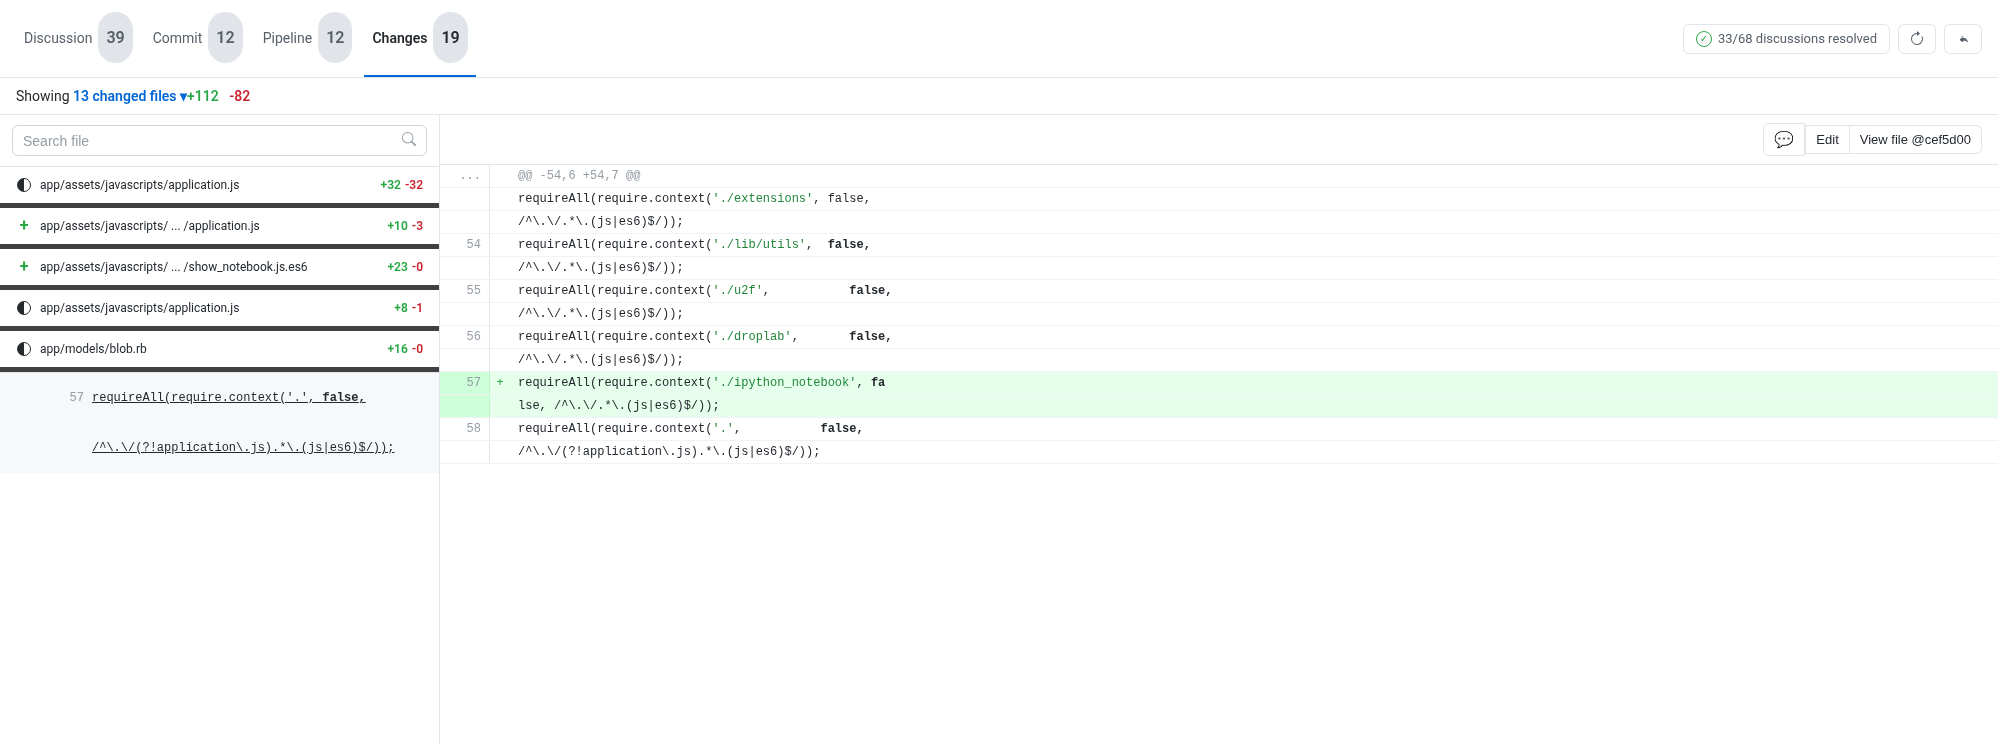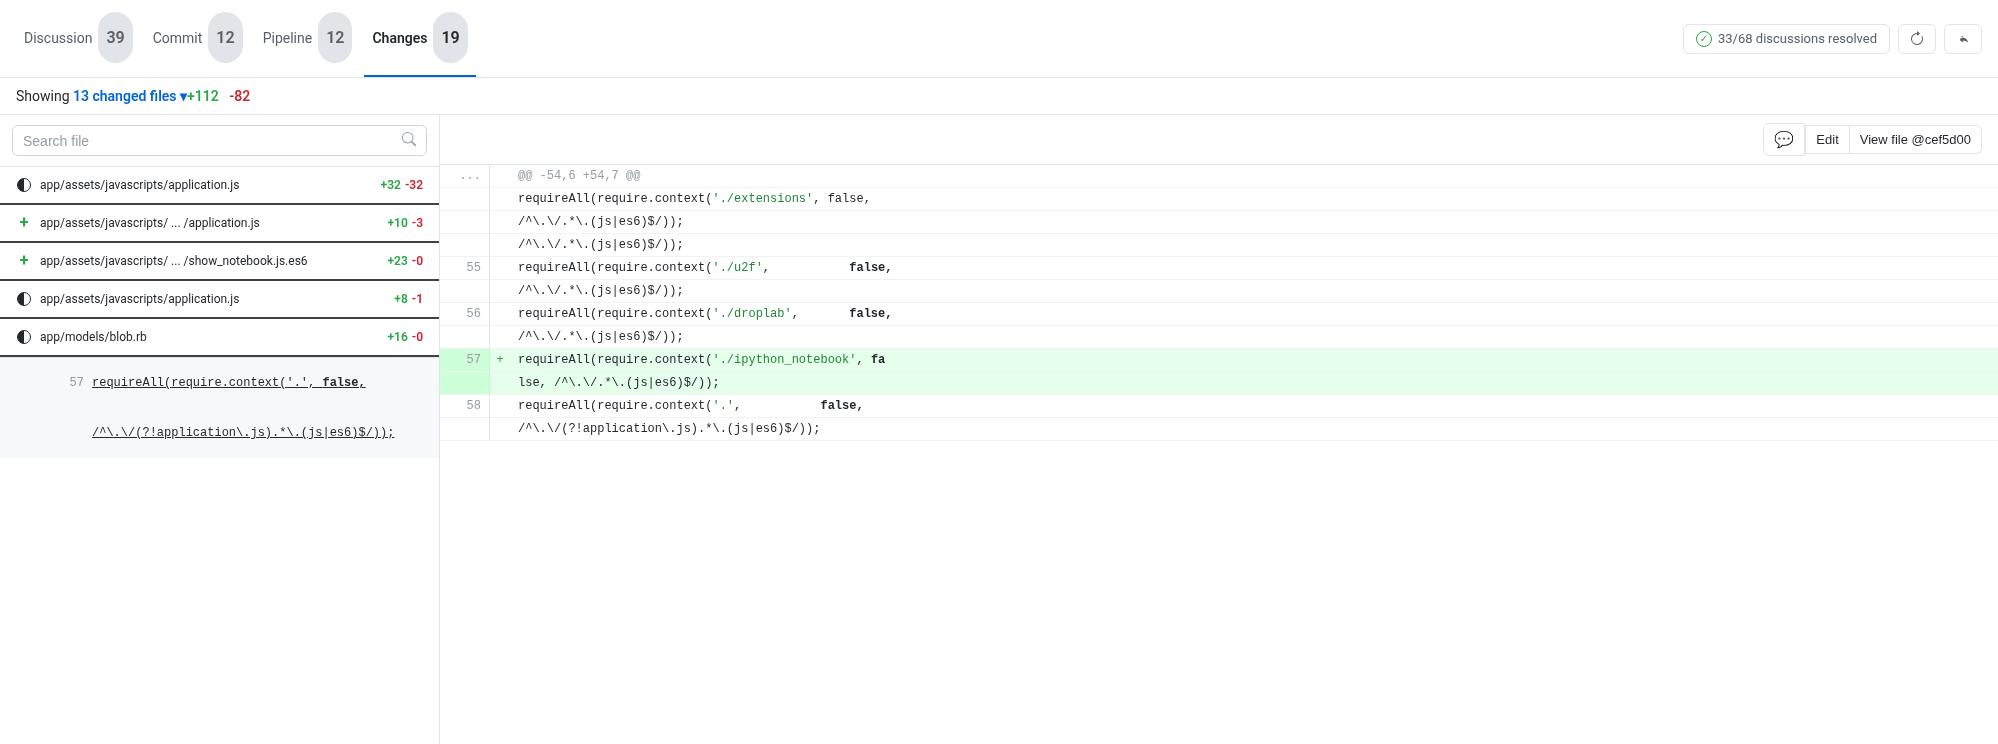--- a/index.html
+++ b/index.html
@@ -158,21 +158,21 @@
     
     .file-list {
       overflow-y: auto;
     }
     .file-item {
       display: flex;
       align-items: center;
       justify-content: space-between;
       padding: 10px 16px;
       cursor: pointer;
-      border-bottom: 2px solid #404040;
+      border-bottom: 5px solid #404040;
     }
     .file-item-left {
       display: flex;
       align-items: center;
       gap: 8px;
       flex: 1;
       min-width: 0;
     }
     .file-icon {
       width: 16px;
@@ -489,20 +489,25 @@
         <div class="diff-sign"></div>
         <div class="diff-code">requireAll(require.context(<span style="color:#22863a;">'./extensions'</span>, false,</div>
       </div>
       <div class="diff-row context">
         <div class="diff-line-num"></div>
         <div class="diff-sign"></div>
         <div class="diff-code">/^\.\/.*\.(js|es6)$/));</div>
       </div>
 
       <div class="diff-row context">
+        <div class="diff-line-num">54</div>
+        <div class="diff-sign"></div>
+        <div class="diff-code">requireAll(require.context(<span style="color:#22863a;">'./lib/utils'</span>,  <span style="font-weight:bold;">false,</span></div>
+      </div>
+      <div class="diff-row context">
         <div class="diff-line-num"></div>
         <div class="diff-sign"></div>
         <div class="diff-code">/^\.\/.*\.(js|es6)$/));</div>
       </div>
 
       <div class="diff-row context">
         <div class="diff-line-num">55</div>
         <div class="diff-sign"></div>
         <div class="diff-code">requireAll(require.context(<span style="color:#22863a;">'./u2f'</span>,           <span style="font-weight:bold;">false,</span></div>
       </div>

